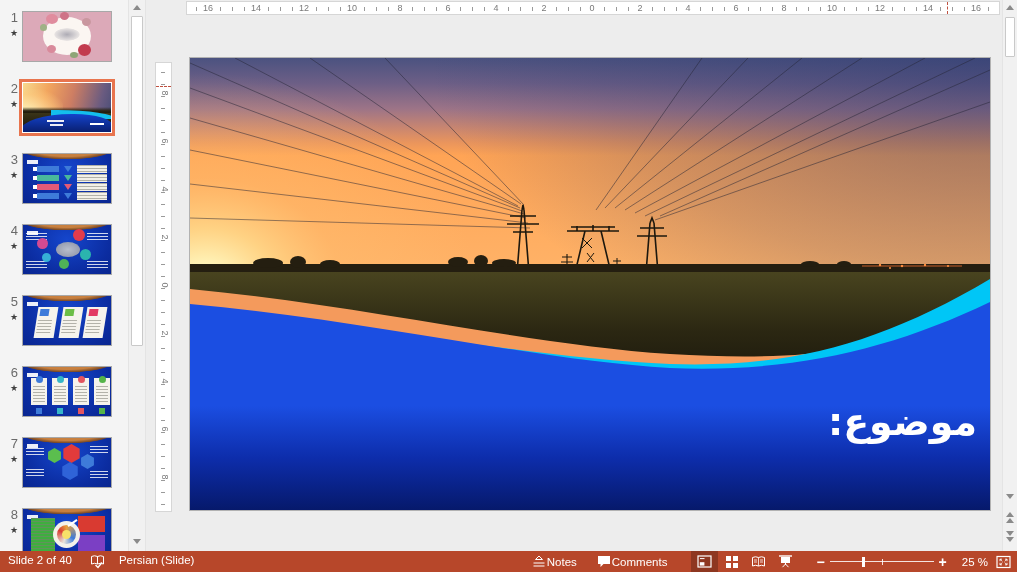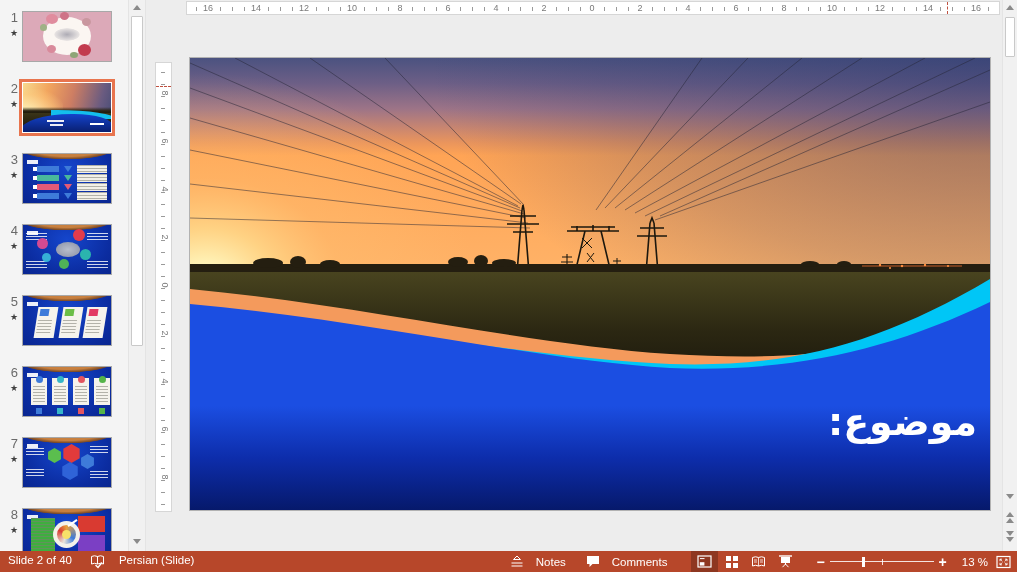--- a/index.html
+++ b/index.html
@@ -52,21 +52,21 @@
 
   
   #status-bar{position:absolute;left:0;top:551px;width:1017px;height:21px;background:#b7472a;color:#fff;
               display:flex;align-items:center;font-size:11.5px;}
   #status-bar svg{display:block;}
   .sb-left{display:flex;align-items:flex-start;}
   #slide-indicator{margin-left:8px;}
   #spell-btn{margin-left:18px;display:flex;align-items:center;}
   #language-indicator{margin-left:13px;}
   .sb-right{margin-left:auto;display:flex;align-items:center;height:100%;}
-  .sb-btn{display:flex;align-items:center;gap:12px;padding:0 10px;height:100%;}
+  .sb-btn{display:flex;align-items:center;gap:1px;padding:0 10px;height:100%;}
   .sb-view{width:27px;height:100%;display:flex;align-items:center;justify-content:center;}
   .sb-view.active{background:rgba(0,0,0,.22);}
   .sb-views{display:flex;height:100%;margin-left:14px;}
   .sb-zoom{display:flex;align-items:center;margin-left:12px;}
   .zbtn{font-size:14px;line-height:14px;padding:0 5px;font-weight:bold;}
   #zoom-slider{position:relative;width:104px;height:14px;}
   #zoom-track{position:absolute;left:0;right:0;top:6.5px;height:1px;background:rgba(255,255,255,.85);}
   #zoom-detent{position:absolute;left:52px;top:4px;width:1px;height:6px;background:rgba(255,255,255,.85);}
   #zoom-thumb{position:absolute;left:32px;top:2px;width:3px;height:10px;background:#fff;}
   #zoom-percent{margin:0 8px 0 10px;white-space:nowrap;}
@@ -493,21 +493,21 @@
 
       <span class="sb-zoom">
         <span class="zbtn">−</span>
         <span id="zoom-slider">
           <span id="zoom-track"></span>
             <span id="zoom-detent"></span>
           <span id="zoom-thumb"></span>
         </span>
         <span class="zbtn">+</span>
       </span>
-      <span id="zoom-percent">13 %</span>
+      <span id="zoom-percent">25 %</span>
       <span id="fit-btn">
         <svg width="15" height="14" viewBox="0 0 15 14">
             <rect x="1" y="1.5" width="13" height="11" fill="none" stroke="#fff" stroke-width="1.2"></rect>
             <path d="M4 4.2 L6.2 6.4 M4 4.2 v2 M4 4.2 h2 M11 4.2 L8.8 6.4 M11 4.2 v2 M11 4.2 h-2 M4 9.8 L6.2 7.6 M4 9.8 v-2 M4 9.8 h2 M11 9.8 L8.8 7.6 M11 9.8 v-2 M11 9.8 h-2" stroke="#fff" stroke-width=".9"></path>
           </svg>
       </span>
     </div>
   </div>
 </div>
 

